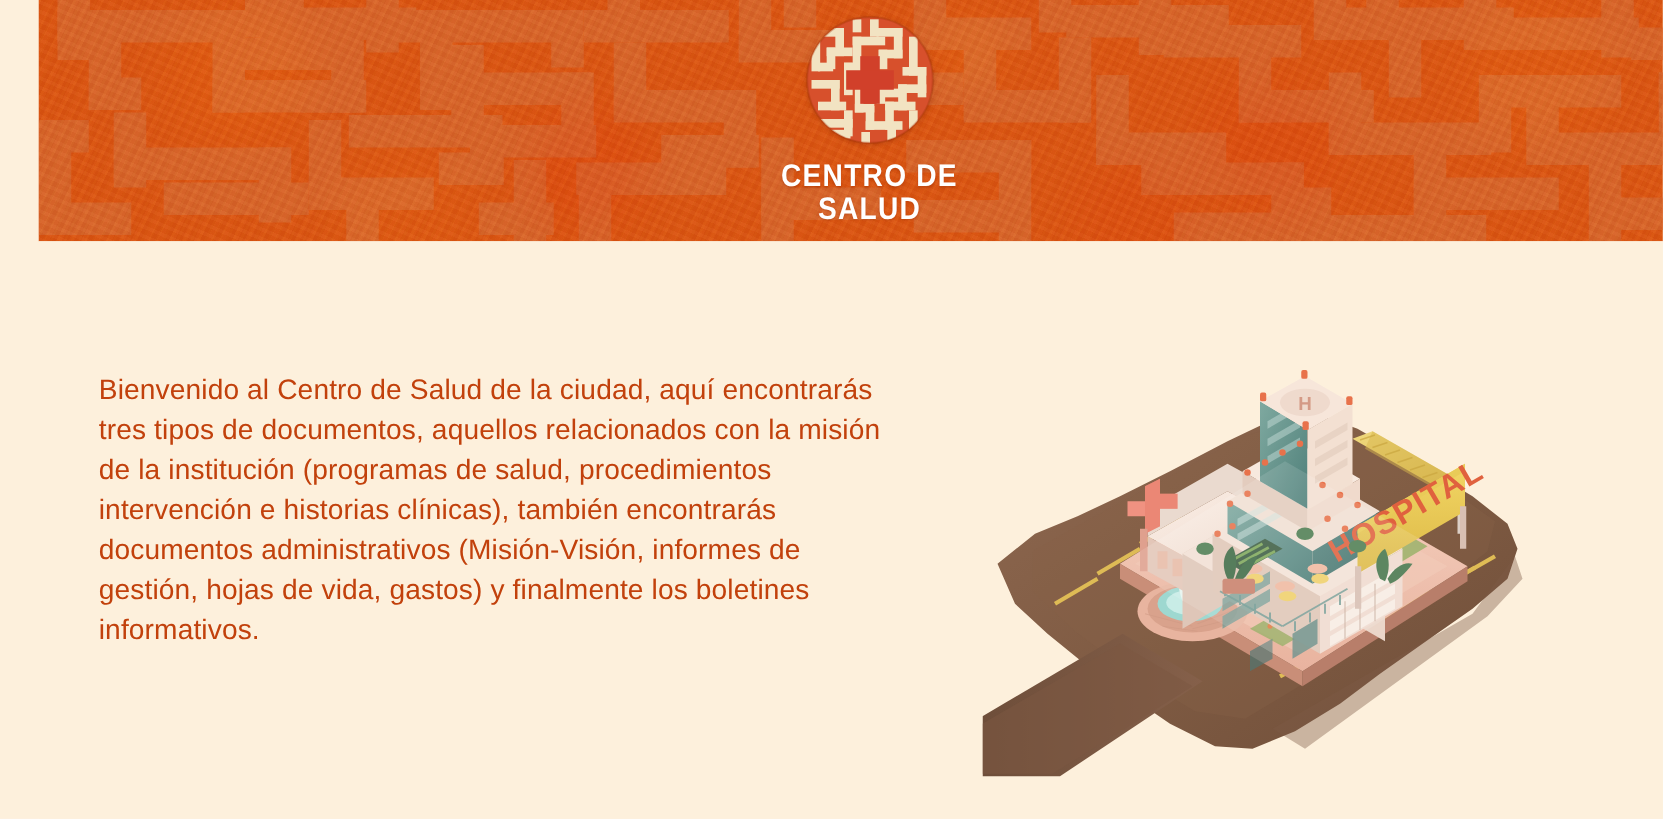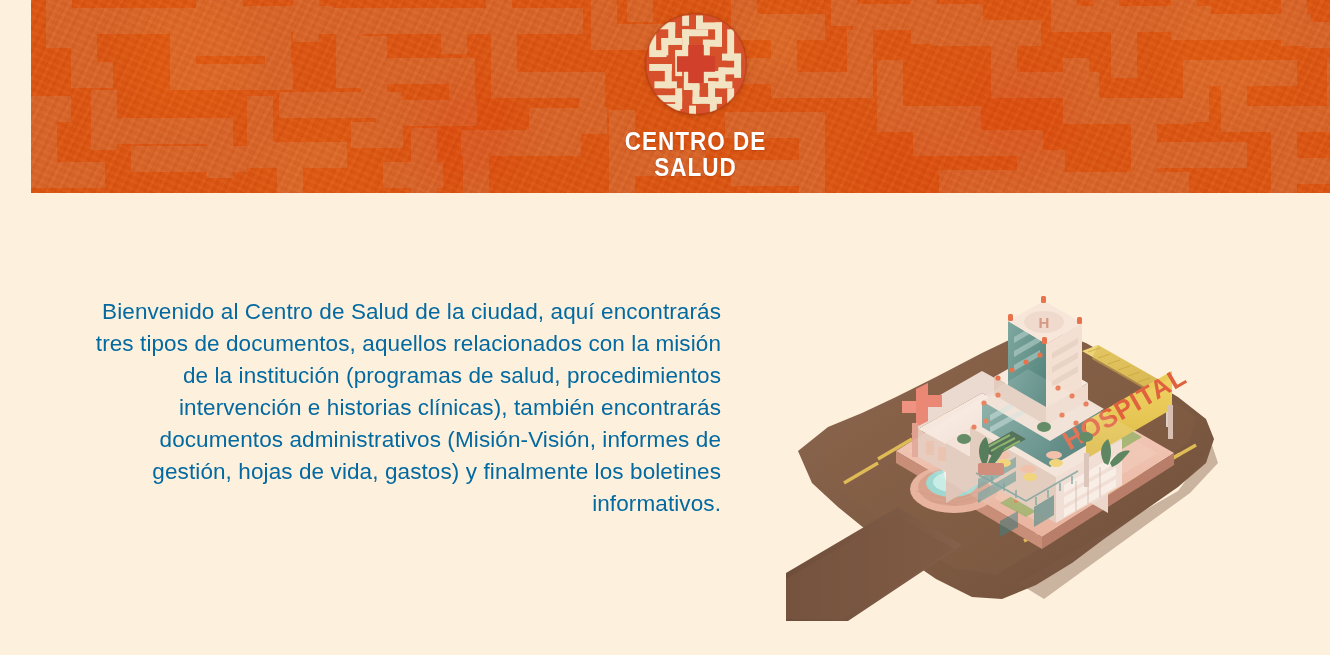--- a/index.html
+++ b/index.html
@@ -99,25 +99,25 @@
   
   .content {
     position: relative;
     width: 1330px;
     height: 462px;
     background: #FDF0DC;
   }
 
   .intro-text {
     position: absolute;
-    left: 60px;
+    left: 48px;
     top: 80px;
     width: 630px;
-    text-align: right;
-    color: #0369a1;
+    text-align: left;
+    color: #c2410c;
     font-size: 22.5px;
     line-height: 32px;
     letter-spacing: .1px;
   }
 
   .illustration-wrap {
     position: absolute;
     left: 755px;
     top: 8px;
     width: 460px;

